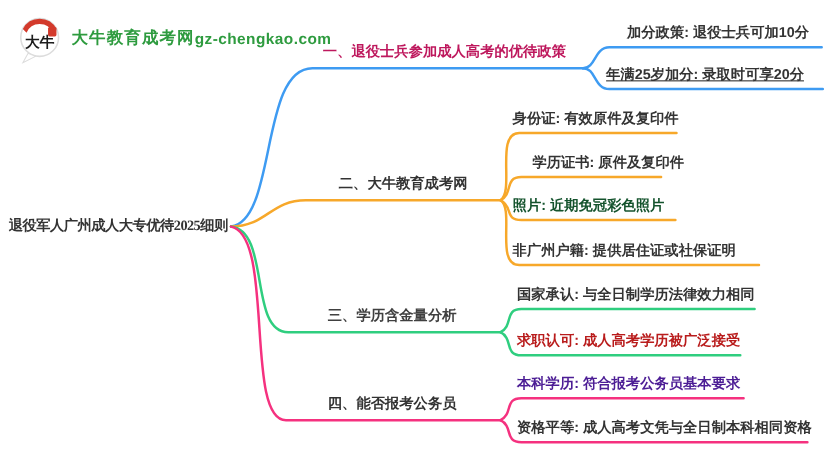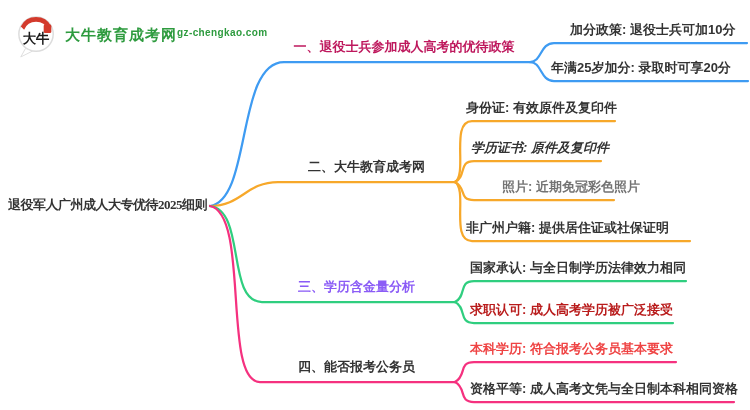--- a/index.html
+++ b/index.html
@@ -7,40 +7,40 @@
   .stage {
     position:relative; width:750px; height:410px; background:#ffffff;
     overflow:hidden;
   }
   .mindmap-svg { position:absolute; left:0; top:0; }
 
   
   .logo { position:absolute; left:16px; top:12px; display:flex; align-items:center; gap:7px; }
   .logo-text { display:flex; flex-direction:row; line-height:1.15; }
   .logo-name { font-size:15px; font-weight:800; letter-spacing:1px; }
-  .logo-url  { font-size:10px; font-weight:700; letter-spacing:0.4px; margin-top:1px; }
+  .logo-url  { font-size:14px; font-weight:700; letter-spacing:0.4px; margin-top:1px; }
 
   
   .node {
     position:absolute; white-space:nowrap;
     font-size:13px; font-weight:600; line-height:18px;
   }
   .root-title { position:absolute; left:8px; top:196px; font-size:13px; font-weight:700; letter-spacing:-0.5px; white-space:nowrap; }
   .spine { text-align:center; }
 
   
   .b1-label { left:278px; top:38px;  width:252px; }
   .b2-label { left:278px; top:158px; width:177px; }
   .b3-label { left:258px; top:278px; width:197px; }
   .b4-label { left:258px; top:358px; width:197px; }
 
   .b1-leaf1 { left:570px; top:21px; }
-  .b1-leaf2 { left:551px; top:59px; }
+  .b1-leaf2 { left:551px; top:59px;text-decoration:underline; }
   .b2-leaf1 { left:466px; top:99px; }
-  .b2-leaf2 { left:471px; top:139px;font-style:italic; }
+  .b2-leaf2 { left:484px; top:139px; }
   .b2-leaf3 { left:466px; top:178px; }
   .b2-leaf4 { left:466px; top:219px; }
   .b3-leaf1 { left:470px; top:259px; }
   .b3-leaf2 { left:470px; top:301px; }
   .b4-leaf1 { left:470px; top:340px; }
   .b4-leaf2 { left:470px; top:380px; }
 </style>
 </head>
 <body>
 
@@ -82,30 +82,30 @@
     <div class="logo-text">
       <span class="logo-name" style="color: rgb(46, 155, 63);">大牛教育成考网</span>
       <span class="logo-url" style="color: rgb(46, 155, 63);">gz-chengkao.com</span>
     </div>
   </div>
 
   <div class="root-title" style="color: rgb(51, 51, 51); font-family: Liberation Serif, serif;">退役军人广州成人大专优待2025细则</div>
 
   <div class="node spine b1-label" style="color: #be185d;">一、退役士兵参加成人高考的优待政策</div>
   <div class="node spine b2-label" style="color: rgb(51, 51, 51);">二、大牛教育成考网</div>
-  <div class="node spine b3-label" style="color: #8b5cf6;">三、学历含金量分析</div>
+  <div class="node spine b3-label" style="color: #404040;">三、学历含金量分析</div>
   <div class="node spine b4-label" style="color: rgb(51, 51, 51);">四、能否报考公务员</div>
 
   <div class="node b1-leaf1" style="color: rgb(51, 51, 51);">加分政策: 退役士兵可加10分</div>
   <div class="node b1-leaf2" style="color: rgb(51, 51, 51);">年满25岁加分: 录取时可享20分</div>
 
   <div class="node b2-leaf1" style="color: rgb(51, 51, 51);">身份证: 有效原件及复印件</div>
   <div class="node b2-leaf2" style="color: rgb(51, 51, 51);">学历证书: 原件及复印件</div>
-  <div class="node b2-leaf3" style="color: #737373; margin-left: 36px;">照片: 近期免冠彩色照片</div>
+  <div class="node b2-leaf3" style="color: #14532d;">照片: 近期免冠彩色照片</div>
   <div class="node b3-leaf1" style="color: rgb(51, 51, 51);">国家承认: 与全日制学历法律效力相同</div>
 
   <div class="node b2-leaf4" style="color: rgb(51, 51, 51);">非广州户籍: 提供居住证或社保证明</div>
   <div class="node b3-leaf2" style="color: #b91c1c;">求职认可: 成人高考学历被广泛接受</div>
 
-  <div class="node b4-leaf1" style="color: #ef4444;">本科学历: 符合报考公务员基本要求</div>
+  <div class="node b4-leaf1" style="color: #4c1d95;">本科学历: 符合报考公务员基本要求</div>
   <div class="node b4-leaf2" style="color: rgb(51, 51, 51);">资格平等: 成人高考文凭与全日制本科相同资格</div>
 
 </div>
 
 </body></html>

